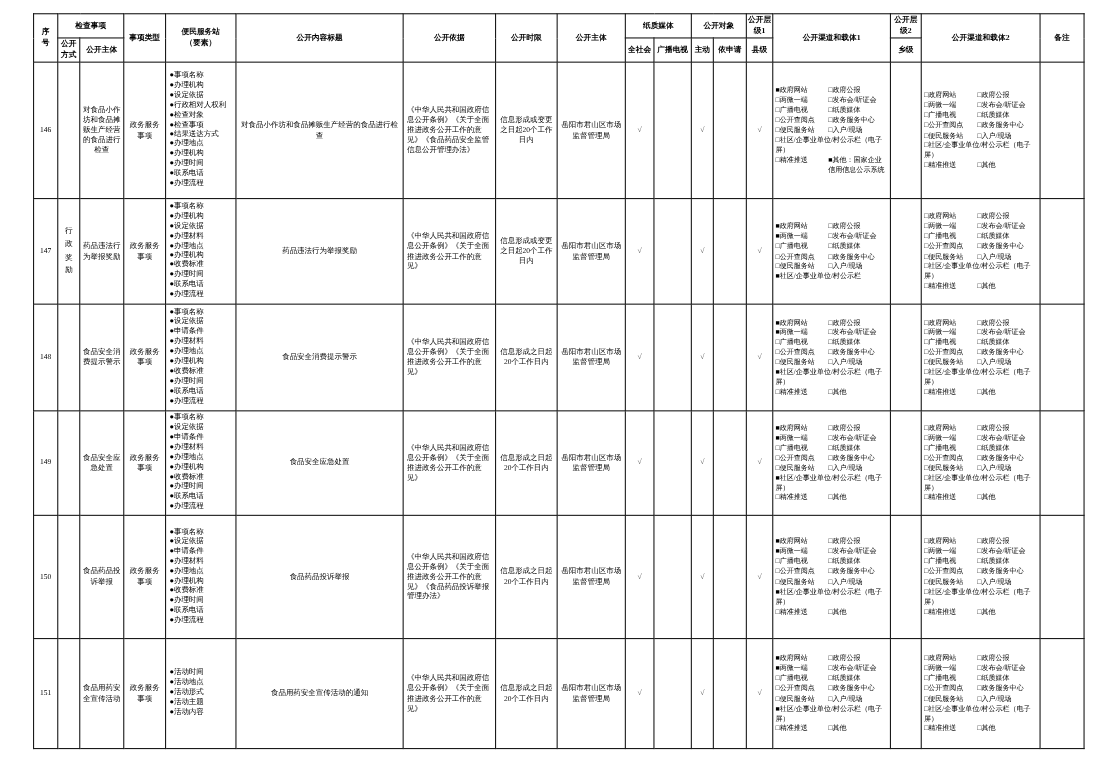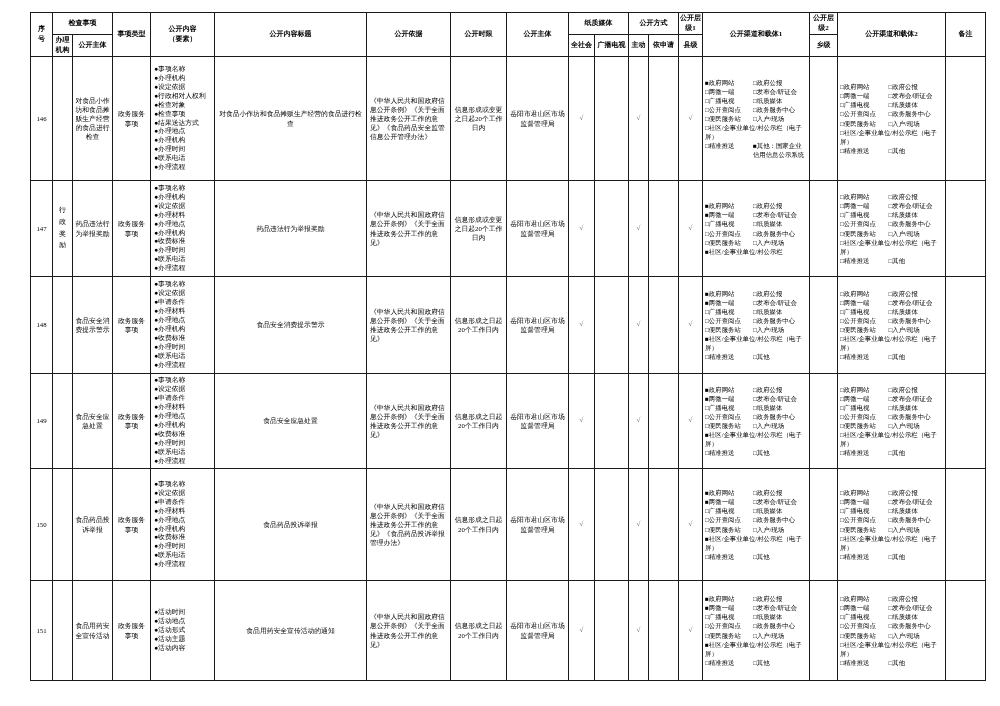--- a/index.html
+++ b/index.html
@@ -45,37 +45,37 @@
       <col style="width:28px">
     <col style="width:108px">
       <col style="width:40px">
   </colgroup>
   <thead>
     <tr>
       <th rowspan="2">序
 号</th>
       <th colspan="2">检查事项</th>
       <th rowspan="2">事项类型</th>
-      <th rowspan="2">公开内容
+      <th rowspan="2">便民服务站
 （要素）</th>
       <th rowspan="2">公开内容标题</th>
       <th rowspan="2">公开依据</th>
       <th rowspan="2">公开时限</th>
       <th rowspan="2">公开主体</th>
       <th colspan="2">纸质媒体</th>
-      <th colspan="2">公开方式</th>
+      <th colspan="2">公开对象</th>
       <th>公开层级1</th>
       <th rowspan="2">公开渠道和载体1</th>
       <th>公开层
 级2</th>
       <th rowspan="2">公开渠道和载体2</th>
       <th rowspan="2">备注</th>
     </tr>
     <tr>
-      <th>办理机构</th>
+      <th>公开方式</th>
       <th>公开主体</th>
       <th>全社会</th>
       <th>广播电视</th>
       <th>主动</th>
       <th>依申请</th>
       <th>县级</th>
       <th>乡级</th>
     </tr>
   </thead>
   <tbody id="tbody">

